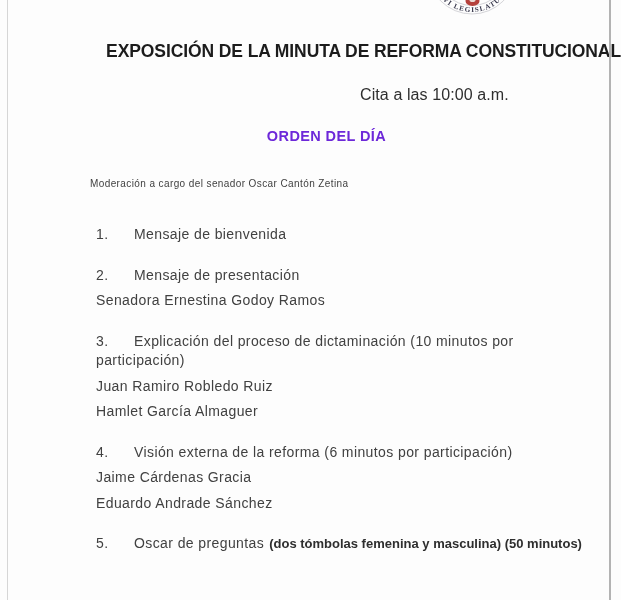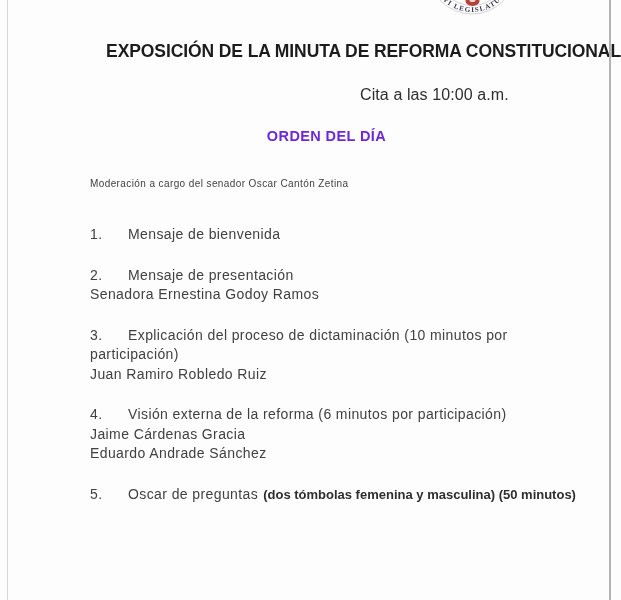--- a/index.html
+++ b/index.html
@@ -43,21 +43,21 @@
     color: #6d28d9; letter-spacing: 0.4px;
   }
   .content { padding: 0 58px 0 90px; }
   .moderation {
     margin: 28px 0 0 0;
     font-size: 10px; line-height: 20px;
     color: #414141; letter-spacing: 0.4px;
   }
   .agenda { margin-top: 31px; }
   .agenda-item { margin: 0 0 21px 0; }
-  .agenda-item p { margin: 0; }
+  .agenda-item p { margin: 6px; }
   .item-line, .speaker {
     font-size: 14px; line-height: 19.5px;
     color: #414141; letter-spacing: 0.4px;
   }
   .num { display: inline-block; width: 38px; }
   .item-note {
     font-weight: 700; font-size: 13px; letter-spacing: 0px;
     color: #2e2e2e; margin-left: 5px;
   }
   .nowrap .item-line { white-space: nowrap; }
@@ -102,20 +102,21 @@
       </div>
 
       <div class="agenda-item">
         <p class="item-line"><span class="num">2.</span><span>Mensaje de presentación</span></p>
         <p class="speaker">Senadora Ernestina Godoy Ramos</p>
       </div>
 
       <div class="agenda-item">
         <p class="item-line"><span class="num">3.</span><span>Explicación del proceso de dictaminación (10 minutos por participación)</span></p>
         <p class="speaker">Juan Ramiro Robledo Ruiz</p>
+        <p class="speaker">Hamlet García Almaguer</p>
       </div>
 
       <div class="agenda-item">
         <p class="item-line"><span class="num">4.</span><span>Visión externa de la reforma (6 minutos por participación)</span></p>
         <p class="speaker">Jaime Cárdenas Gracia</p>
         <p class="speaker">Eduardo Andrade Sánchez</p>
       </div>
 
       <div class="agenda-item nowrap">
         <p class="item-line"><span class="num">5.</span><span>Oscar de preguntas</span><span class="item-note">(dos tómbolas femenina y masculina) (50 minutos)</span></p>

